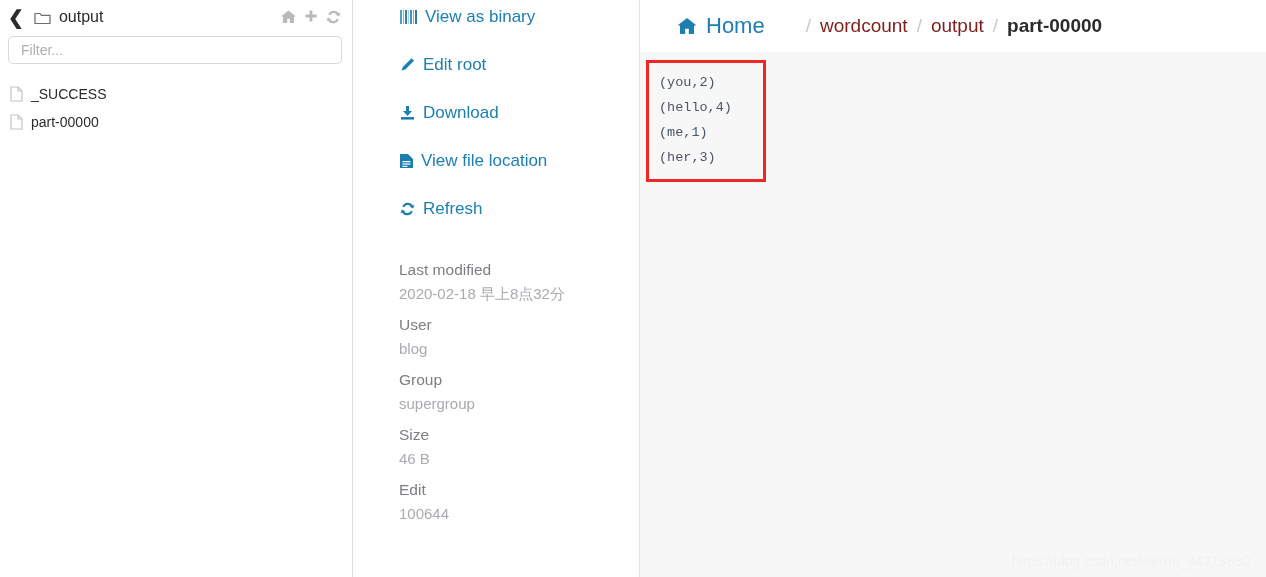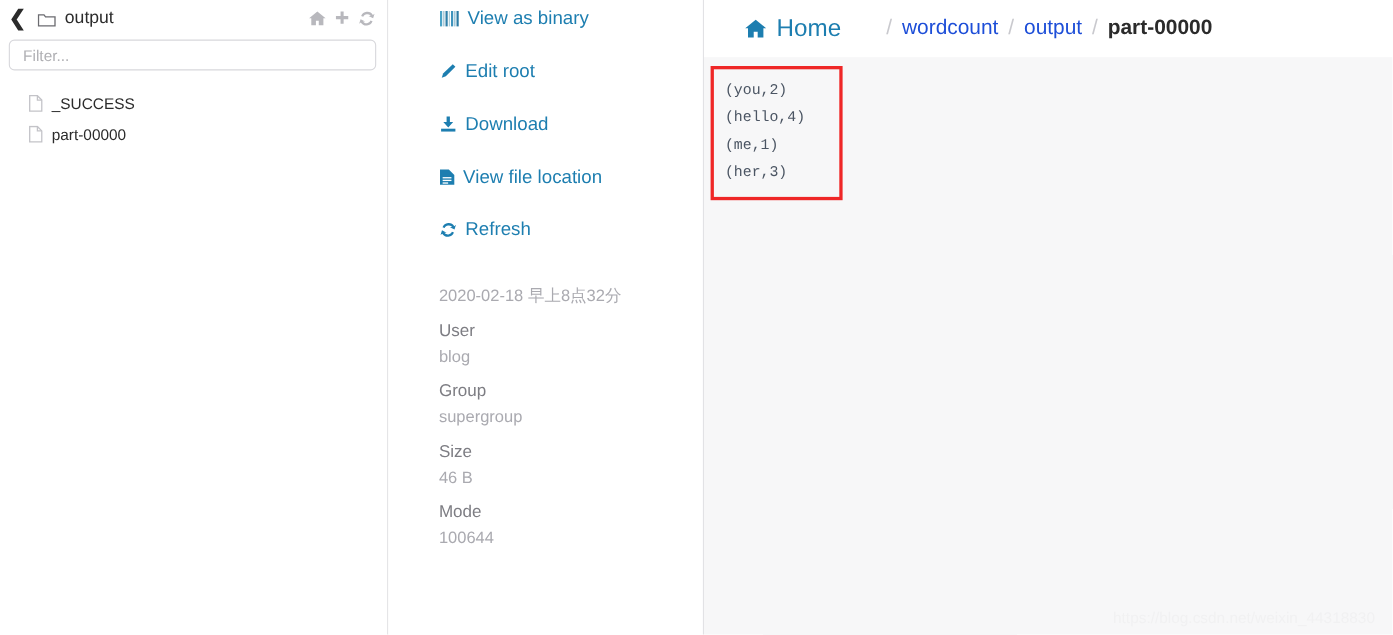--- a/index.html
+++ b/index.html
@@ -86,21 +86,21 @@
   }
   .filter-input::placeholder { color: #b0b0b4; }
   .file-list {
     list-style: none;
     margin: 0;
     padding: 16px 0 0 0;
   }
   .file-item {
     display: flex;
     align-items: center;
-    padding: 3px 26px;
+    padding: 3px 10px;
     font-size: 14px;
     color: #2b2b2b;
     cursor: pointer;
     line-height: 22px;
   }
   .file-item .fic { margin-right: 8px; display: inline-flex; color: #c3c3c8; }
   .file-name { white-space: nowrap; }
 
   
   .midpanel {
@@ -164,21 +164,21 @@
     cursor: pointer;
     margin-right: 32px;
   }
   .crumb-home .hic { margin-right: 8px; display: inline-flex; }
   .crumb-sep {
     color: #c9c9ce;
     font-size: 19px;
     margin: 0 9px;
   }
   .crumb-link {
-    color: #1d4ed8;
+    color: #7f1d1d;
     font-size: 19px;
     cursor: pointer;
   }
   .crumb-current {
     color: #2b2b2b;
     font-size: 19px;
     font-weight: bold;
   }
   .filebody {
     position: absolute;
@@ -329,32 +329,33 @@
       <span class="aic">
         <svg width="17" height="16" viewBox="0 0 17 16">
           <path d="M14 4.6A6 6 0 0 0 3.3 5.6l1.9.7A4 4 0 0 1 12 5.4l-2 .1 4.2 2.1 1.3-4.2z" fill="#1d7eb0"></path>
           <path d="M3 11.4a6 6 0 0 0 10.7-1l-1.9-.7a4 4 0 0 1-6.8.9l2-.1L2.8 8.4 1.5 12.6z" fill="#1d7eb0"></path>
         </svg>
       </span>
       <span class="act-label">Refresh</span>
     </div>
 
     <div class="meta-block">
+      <div class="meta-label">Last modified</div>
       <div class="meta-value">2020-02-18 早上8点32分</div>
 
       <div class="meta-label">User</div>
       <div class="meta-value">blog</div>
 
       <div class="meta-label">Group</div>
       <div class="meta-value">supergroup</div>
 
       <div class="meta-label">Size</div>
       <div class="meta-value">46 B</div>
 
-      <div class="meta-label">Mode</div>
+      <div class="meta-label">Edit</div>
       <div class="meta-value">100644</div>
     </div>
   </section>
 
   <section class="content">
 
     <div class="crumbbar">
       <span class="crumb-home">
         <span class="hic">
           <svg width="22" height="20" viewBox="0 0 22 20">

